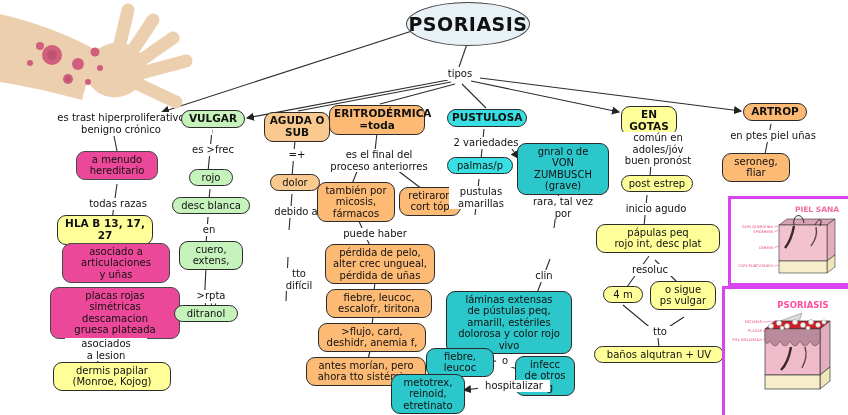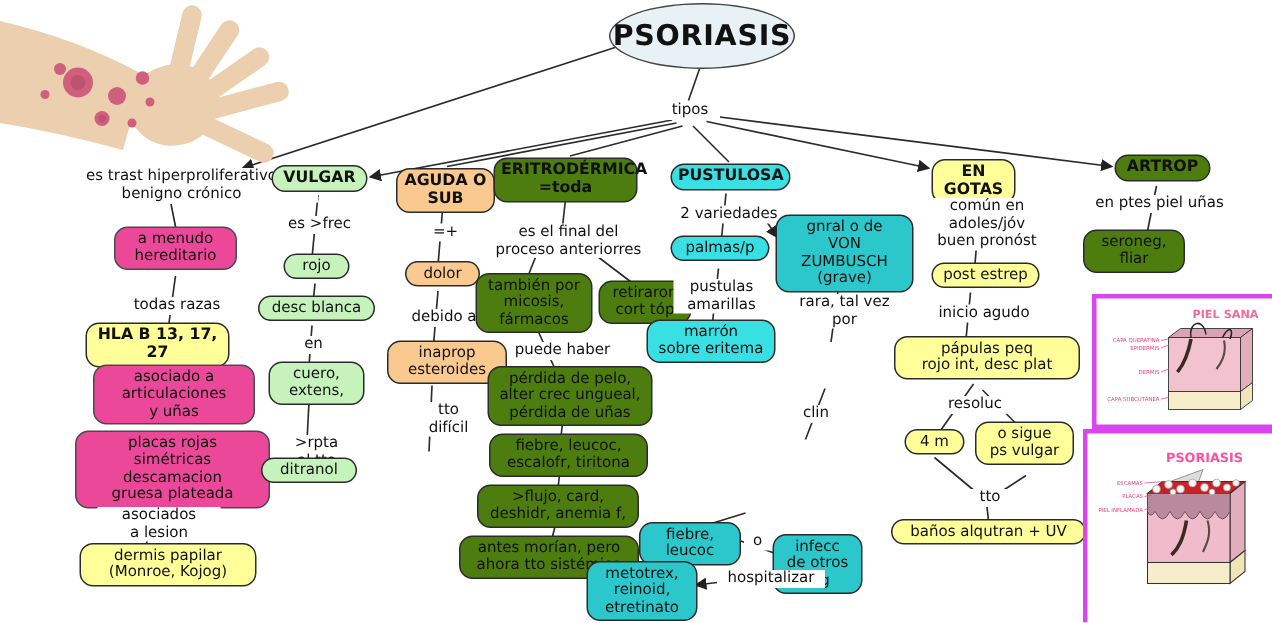--- a/index.html
+++ b/index.html
@@ -5,21 +5,21 @@
   html,body{margin:0;padding:0;background:#fff;}
   #canvas{position:relative;width:848px;height:415px;background:#fff;overflow:hidden;
           font-family:"DejaVu Sans","Liberation Sans",sans-serif;color:#111;}
   #wires{position:absolute;left:0;top:0;z-index:1;}
   .node{position:absolute;z-index:2;box-sizing:border-box;border:1.5px solid #2b2b2b;
         border-radius:9px;padding:2px 4px;font-size:10px;line-height:1.14;
         text-align:center;white-space:pre-line;background:#fff;}
   .ttl{font-weight:700;font-size:10.5px;}
   .txt{position:absolute;z-index:2;font-size:10px;line-height:1.15;text-align:center;
        white-space:pre-line;background:#fff;padding:0 1px;}
-  .green{background:#c6f2bc;} .orange{background:#f9c98f;} .pink{background:#4d7c0f;}
+  .green{background:#c6f2bc;} .orange{background:#f9c98f;} .pink{background:#fdba74;}
   .cyan{background:#38dfe3;}  .teal{background:#2cc7ca;}   .yellow{background:#ffff99;}
   .gray{background:#ec4899;border-color:#4a4a4a;}
   .oval{position:absolute;z-index:2;display:flex;align-items:center;justify-content:center;
         border:1.5px solid #444;border-radius:50%;background:#e8f1f6;
         font-size:19px;font-weight:600;letter-spacing:.5px;}
   .frame{position:absolute;z-index:2;border:3px solid #d946ef;background:#fff;}
 </style>
 </head>
 <body>
 
@@ -135,22 +135,20 @@
 extens,</div>
   <div class="txt" style="left:186px;top:290px;width:48px">&gt;rpta
 al tto</div>
   <div class="node green" style="left:174px;top:305px;width:64px">ditranol</div>
 
   <div class="node orange ttl" style="left:264px;top:112px;width:66px">AGUDA O
 SUB</div>
   <div class="txt" style="left:283px;top:149px;width:26px">=+</div>
   <div class="node orange" style="left:270px;top:174px;width:50px">dolor</div>
   <div class="txt" style="left:268px;top:206px;width:54px">debido a</div>
-  <div class="node orange" style="left:258px;top:227px;width:80px">inaprop
-esteroides</div>
   <div class="txt" style="left:276px;top:268px;width:44px">tto
 difícil</div>
 
   <div class="node pink ttl" style="left:329px;top:105px;width:96px">ERITRODÉRMICA
 =toda</div>
   <div class="txt" style="left:326px;top:149px;width:104px">es el final del
 proceso anteriorres</div>
   <div class="node pink" style="left:317px;top:182px;width:78px">también por
 micosis,
 fármacos</div>
@@ -165,28 +163,30 @@
   <div class="node pink" style="left:318px;top:323px;width:108px">&gt;flujo, card,
 deshidr, anemia f,</div>
   <div class="node pink" style="left:306px;top:357px;width:120px">antes morían, pero
 ahora tto sistémico</div>
 
   <div class="node cyan ttl" style="left:447px;top:109px;width:80px">PUSTULOSA</div>
   <div class="txt" style="left:447px;top:137px;width:76px">2 variedades</div>
   <div class="node cyan" style="left:447px;top:157px;width:66px">palmas/p</div>
   <div class="txt" style="left:449px;top:186px;width:62px">pustulas
 amarillas</div>
-  <div class="node cyan" style="left:431px;top:213px;width:86px">marrón
-sobre eritema</div>
   <div class="node teal" style="left:517px;top:143px;width:92px">gnral o de
 VON ZUMBUSCH
 (grave)</div>
   <div class="txt" style="left:524px;top:196px;width:76px">rara, tal vez
 por</div>
   <div class="txt" style="left:527px;top:270px;width:32px">clin</div>
+  <div class="node teal" style="left:446px;top:291px;width:126px">láminas extensas
+de pústulas peq,
+amarill, estériles
+dolorosa y color rojo vivo</div>
   <div class="node teal" style="left:426px;top:348px;width:68px">fiebre, leucoc</div>
   <div class="txt" style="left:496px;top:355px;width:16px">o</div>
   <div class="node teal" style="left:515px;top:356px;width:60px">infecc
 de otros
 org</div>
   <div class="txt" style="left:478px;top:380px;width:70px">hospitalizar</div>
   <div class="node teal" style="left:391px;top:374px;width:74px">metotrex,
 reinoid,
 etretinato</div>
 

